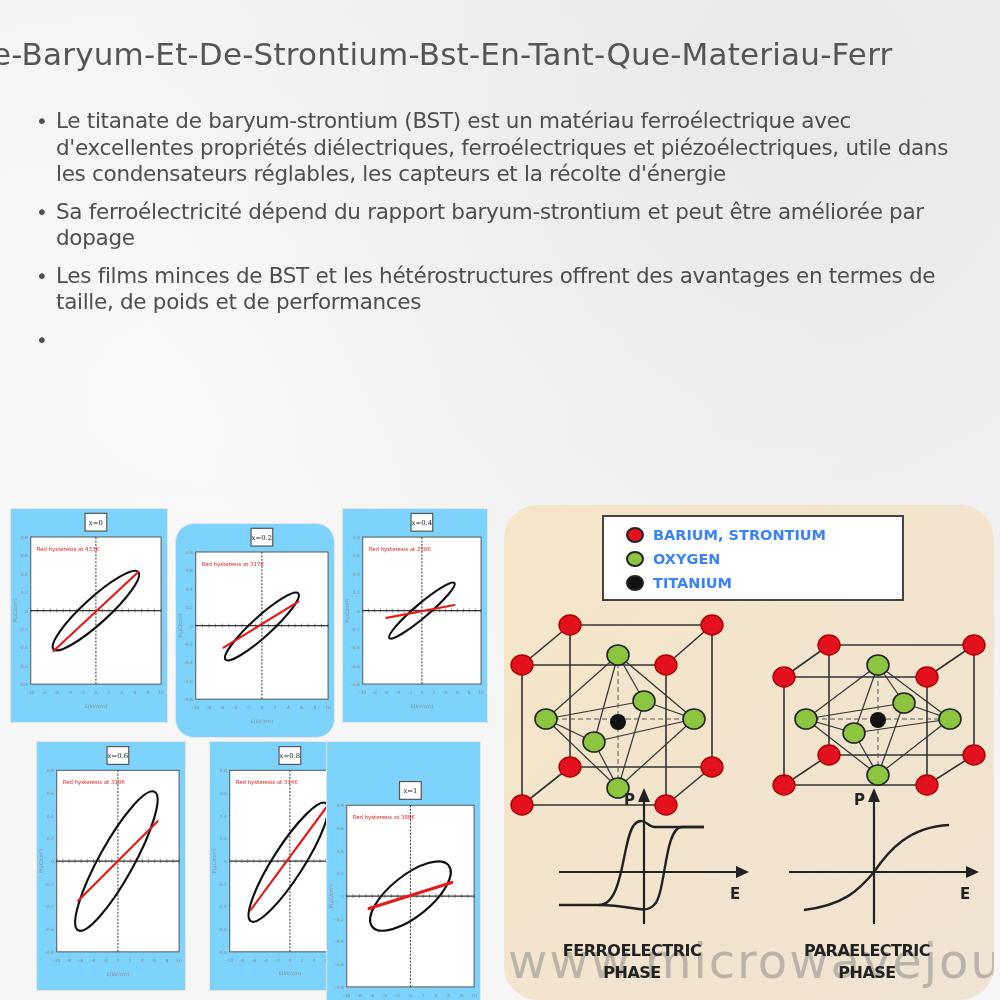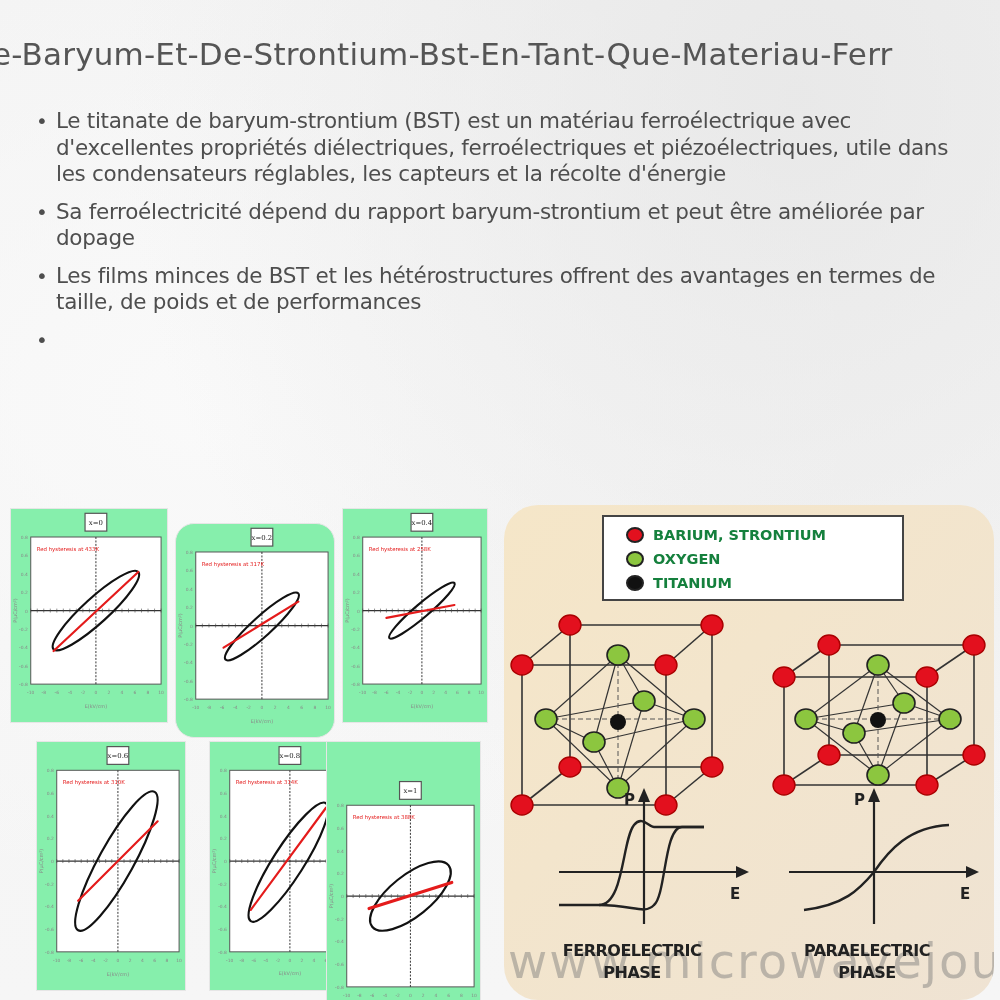--- a/index.html
+++ b/index.html
@@ -41,42 +41,42 @@
     position: absolute; left: 0; top: 0;
     font-size: 20px;
   }
   
   .plots-panel {
     position: absolute; left: 0; top: 505px; width: 492px; height: 495px;
     z-index: 1;
   }
   .plot-card {
     position: absolute;
-    background: #86efac;
+    background: #7dd3fc;
     border: 1px solid #e6e6e6;
   }
   .plot-card svg { display: block; width: 100%; height: 100%; }
   
   .crystal-panel {
     position: absolute; left: 504px; top: 505px; width: 490px; height: 495px;
     background: linear-gradient(135deg, #f5e6c8 0%, #f3e5cc 40%, #efe3d3 100%);
     border-radius: 34px;
     overflow: hidden;
     z-index: 1;
   }
   .crystal-panel svg { display: block; width: 100%; height: 100%; }
   .legend-box {
     position: absolute; left: 98px; top: 10px; width: 302px; height: 86px;
     background: #fff; border: 2px solid #444;
   }
   .legend-item {
     position: absolute; left: 22px;
     display: flex; align-items: center;
     font-family: "DejaVu Sans", sans-serif;
-    font-weight: bold; font-size: 14.5px; color: #15803d;
+    font-weight: bold; font-size: 14.5px; color: #3b82f6;
   }
   .legend-item .ball {
     width: 18px; height: 16px; border-radius: 50%;
     border: 2px solid #222; margin-right: 9px;
   }
   .phase-label {
     position: absolute;
     font-weight: bold; font-size: 16px; color: #222;
     text-align: center; line-height: 22px;
     letter-spacing: -0.5px;

